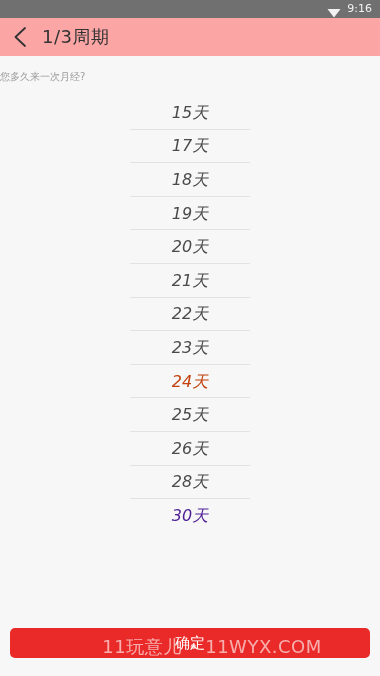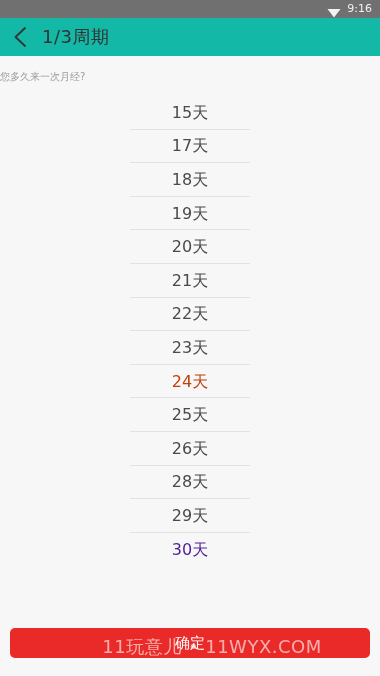--- a/index.html
+++ b/index.html
@@ -18,21 +18,21 @@
   }
   .wifi-icon { display:block; width:14px; height:12px; }
   .status-time {
     color:#f2f2f2; font-size:11px; line-height:12px;
     font-family:"DejaVu Sans","Liberation Sans",sans-serif;
   }
 
   
   .appbar {
     position:absolute; top:18px; left:0; width:380px; height:38px;
-    background:#14b8a6; display:flex; align-items:center;
+    background:#fca5a5; display:flex; align-items:center;
   }
   .back-btn {
     width:40px; height:38px; display:flex; align-items:center;
     justify-content:center; cursor:pointer;
   }
   .back-icon { display:block; width:16px; height:22px; }
   .appbar-title {
     font-size:18px; color:#333333; letter-spacing:.5px;
     margin-left:2px; white-space:nowrap;
   }
@@ -42,21 +42,21 @@
     position:absolute; top:70px; left:0; width:380px;
     text-align:left; font-size:10px; color:#9a9a9a;
     white-space:nowrap;
   }
 
   
   .list-viewport {
     position:absolute; top:96px; left:0; width:380px; height:524px;
     overflow:hidden;
   }
-  .list-inner { width:380px; }
+  .list-inner { width:380px;font-style:italic; }
   .list-item {
     position:relative; height:33.6px; display:flex;
     align-items:center; justify-content:center; cursor:pointer;
   }
   .list-item .label {
     font-size:16px; color:#4a4a4a; line-height:1;
     white-space:nowrap;
   }
   .list-item.selected .label { color:#c2410c; }
   .list-item.faded .label { color:#4c1d95; }
@@ -142,23 +142,20 @@
         </div>
         <div class="list-item">
           <span class="label">25天</span>
         </div>
         <div class="list-item">
           <span class="label">26天</span>
         </div>
         <div class="list-item">
           <span class="label">28天</span>
         </div>
-        <div class="list-item">
-          <span class="label">29天</span>
-        </div>
         <div class="list-item faded">
           <span class="label">30天</span>
         </div>
       </div>
   </div>
 
   <div class="confirm-wrap">
     <button class="confirm-btn">
       <span>确定</span>
     </button>

